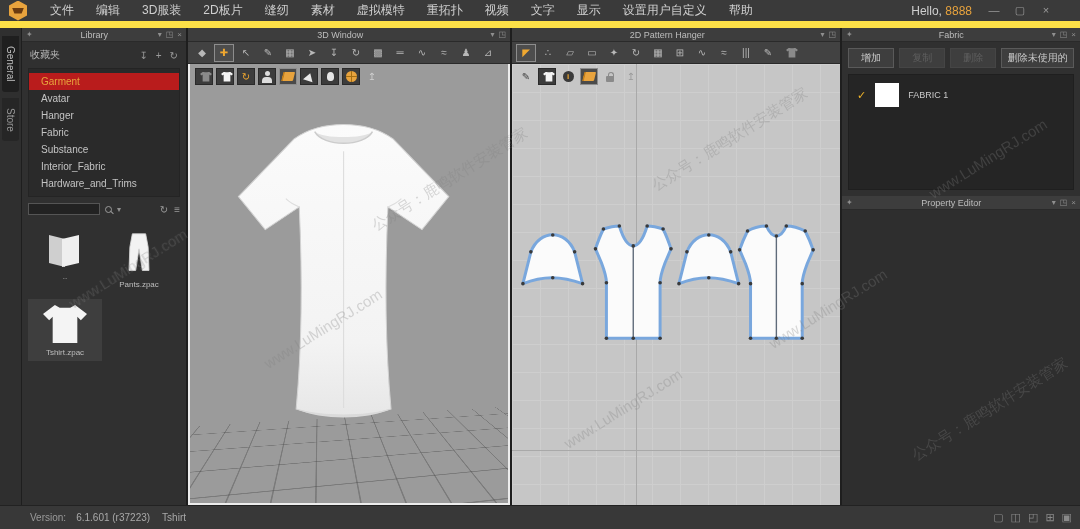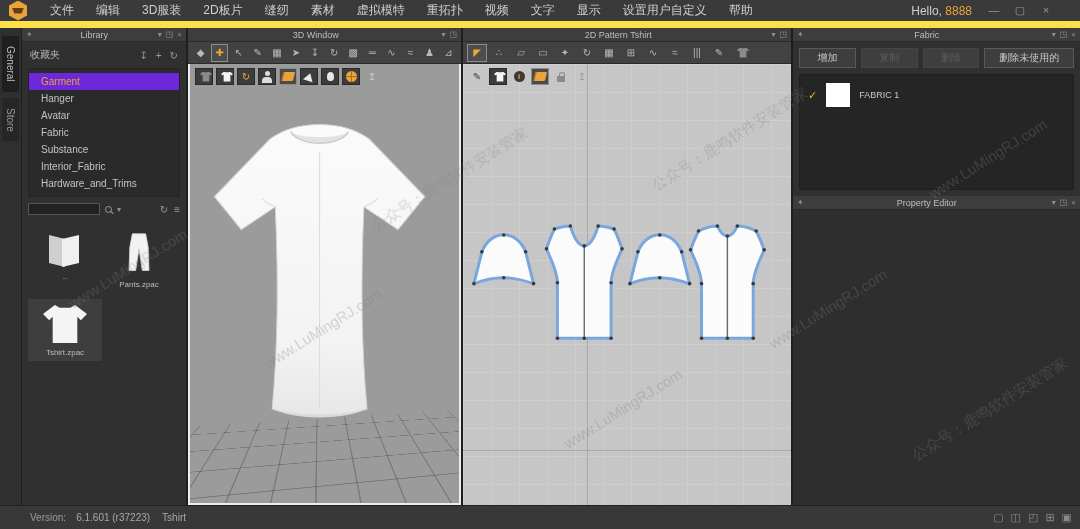--- a/index.html
+++ b/index.html
@@ -38,21 +38,21 @@
   .phead .caret { color:#8f8f8f; font-size:8px; margin-left:2px; }
   .pin { color:#8f8f8f; font-size:8px; }
   .mini { color:#8f8f8f; font-size:8px; margin-left:4px; }
 
   
   .library { width:166px; background:#303030; border-right:2px solid #1e1e1e; display:flex; flex-direction:column; }
   .fav-row { display:flex; align-items:center; padding:6px 8px 4px 8px; color:#b5b5b5; font-size:10px;text-align:center; }
   .fav-icons { margin-left:auto; display:flex; gap:8px; color:#9a9a9a; font-size:10px; }
   .lib-list { margin:2px 6px; background:#2a2a2a; border:1px solid #242424; padding:4px 0; }
   .lib-item { font-size:10px; color:#c4c4c4; padding:3px 12px; }
-  .lib-item.active { color:#e8a33d; background:#6d28d9; }
+  .lib-item.active { color:#e8a33d; background:#b91c1c; }
   .search-row { display:flex; align-items:center; gap:5px; padding:4px 6px; }
   .search-input { width:72px; height:12px; background:#222; border:1px solid #555; }
   .i-search { width:7px; height:7px; border:1px solid #999; border-radius:50%; position:relative; }
   .i-search::after { content:""; position:absolute; width:4px; height:1px; background:#999;
     transform:rotate(45deg); right:-3px; bottom:-1px; }
   .search-row .caret { color:#8f8f8f; font-size:8px; }
   .search-row .right { margin-left:auto; display:flex; gap:6px; color:#9a9a9a; font-size:10px; }
   .files { display:grid; grid-template-columns:74px 74px; padding:6px 6px; row-gap:6px; }
   .file { display:flex; flex-direction:column; align-items:center; gap:5px; padding:6px 2px 4px 2px; }
   .file.selected { background:#3e3e3e; }
@@ -62,21 +62,21 @@
     background:#cfcfcf; transform:skewY(14deg); }
   .i-folder::after { content:""; position:absolute; left:15px; top:0; width:17px; height:28px;
     background:#efefef; transform:skewY(-14deg); }
   .tee { background:#f4f4f4;
     clip-path:polygon(27% 0,38% 7%,62% 7%,73% 0,100% 24%,86% 40%,78% 31%,78% 100%,22% 100%,22% 31%,14% 40%,0 24%); }
   .tee.big { width:44px; height:38px; }
   svg.pants { width:30px; height:44px; }
 
   
   .win { display:flex; flex-direction:column; background:#303030; }
-  .win3d { width:275px; border-right:2px solid #1e1e1e; }
+  .win3d { width:324px; border-right:2px solid #1e1e1e; }
   .win2d { width:330px; border-right:2px solid #1e1e1e; }
   .toolbar { height:22px; background:#424242; display:flex; align-items:center; gap:2px;
     padding:0 4px; border-bottom:1px solid #2a2a2a; }
   .tool { width:20px; height:18px; display:flex; align-items:center; justify-content:center;
     color:#b8b8b8; font-size:10px; border:1px solid transparent; }
   .tool.active { background:#4d4d4d; border:1px solid #8d8d8d; color:#f0a830; }
   .tool.orange { color:#f0a830; }
   .viewport { position:relative; flex:1; overflow:hidden; }
   .vp3d { background:#9b9b9b; border:2px solid #ededed; border-top:none; }
   .vp2d { background:#c6c6c6;
@@ -197,22 +197,22 @@
       <div class="fav-row">
         <span>收藏夹</span>
         <div class="fav-icons">
           <span>↧</span>
           <span>+</span>
           <span>↻</span>
         </div>
       </div>
       <div class="lib-list">
         <div class="lib-item active">Garment</div>
+        <div class="lib-item">Avatar</div>
         <div class="lib-item">Hanger</div>
-        <div class="lib-item">Avatar</div>
         <div class="lib-item">Fabric</div>
         <div class="lib-item">Substance</div>
         <div class="lib-item">Interior_Fabric</div>
         <div class="lib-item">Hardware_and_Trims</div>
       </div>
       <div class="search-row">
         <input class="search-input" placeholder="" style="">
         <span class="i-search"></span>
         <span class="caret">▾</span>
         <div class="right">
@@ -306,21 +306,21 @@
           <path d="M120,40 L120,289" stroke="#dcdcdc" stroke-width="1" fill="none"></path>
           <path d="M163,94 C168,92 172,90 176,86" stroke="#dddddd" stroke-width="1" fill="none"></path>
           <path d="M77,94 C72,92 68,90 64,86" stroke="#dddddd" stroke-width="1" fill="none"></path>
           <path d="M74,290 C100,297 140,297 166,290 C140,301 100,301 74,290 Z" fill="#dadada"></path>
         </svg>
       </div>
     </div>
 
     <div class="win win2d">
       <div class="phead">
-        <span class="title">2D Pattern Tshirt</span>
+        <span class="title">2D Pattern Hanger</span>
         <span class="caret">▾</span>
         <span class="mini">◳</span>
       </div>
       <div class="toolbar">
         <span class="tool active orange">◤</span>
         <span class="tool">∴</span>
         <span class="tool">▱</span>
         <span class="tool">▭</span>
         <span class="tool">✦</span>
         <span class="tool">↻</span>

